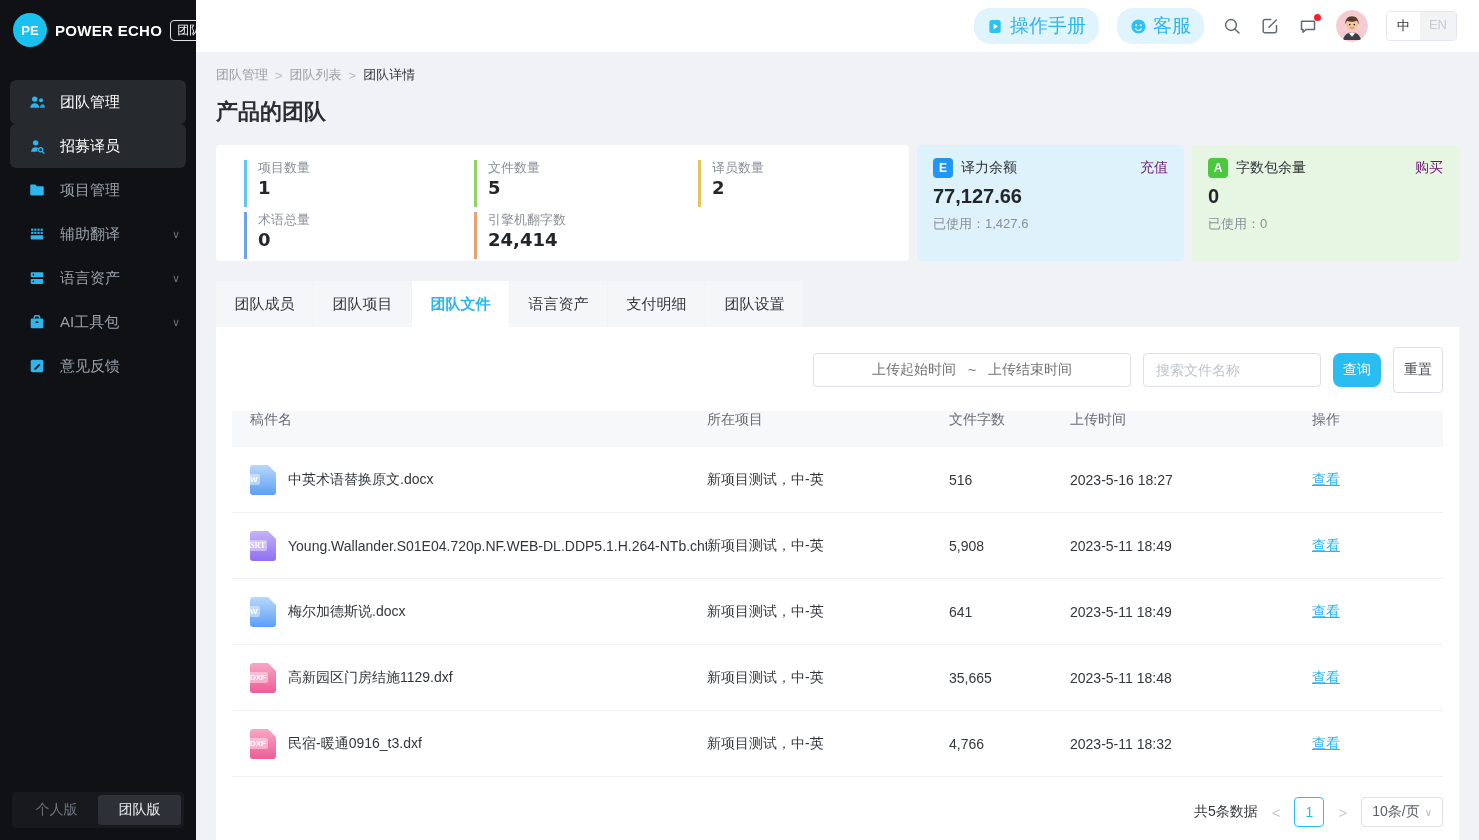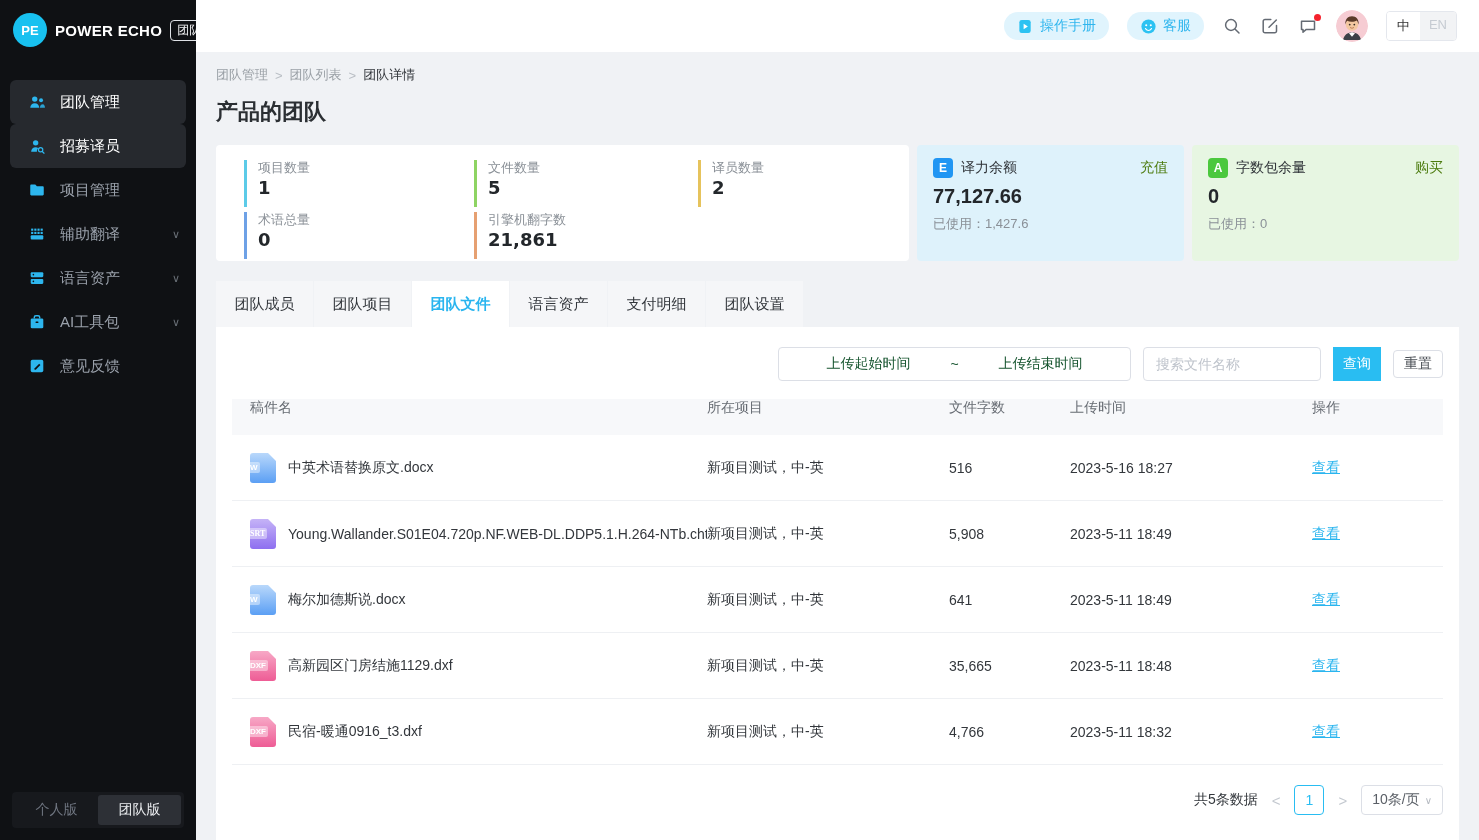--- a/index.html
+++ b/index.html
@@ -21,21 +21,21 @@
   .side-item.hl{background:#26292e;color:#fff}
   .side-item .s-icon{width:18px;height:18px;color:#2db6ee;flex:0 0 18px}
   .side-item .s-icon svg{width:18px;height:18px;display:block;fill:currentColor}
   .side-item .chev{margin-left:auto;color:#6a7077;font-size:11px}
   .side-footer{margin:12px;background:#17191d;border-radius:4px;display:flex;height:36px;padding:3px;box-sizing:border-box}
   .sf-seg{flex:1;display:flex;align-items:center;justify-content:center;font-size:14px;color:#6f7580;border-radius:3px;cursor:pointer}
   .sf-seg.active{background:#2d3036;color:#eceef1}
   
   .main{flex:1;display:flex;flex-direction:column;min-width:0}
   .topbar{height:52px;background:#fff;display:flex;align-items:center;justify-content:flex-end;gap:18px;padding:0 22px;flex:0 0 52px}
-  .pill{display:flex;align-items:center;gap:6px;background:#e0f4fd;color:#30b6ee;font-size:14px;
+  .pill{display:flex;align-items:center;gap:6px;background:#e0f4fd;color:#30b6ee;font-size:19px;
     padding:5px 13px;border-radius:16px;cursor:pointer;white-space:nowrap}
   .pill .p-ico{width:17px;height:17px}
   .top-icon{width:20px;height:20px;color:#646a73;position:relative;cursor:pointer}
   .top-icon svg{width:20px;height:20px;display:block}
   .red-dot{position:absolute;top:-2px;right:-3px;width:7px;height:7px;border-radius:50%;background:#f5222d}
   .avatar{width:32px;height:32px;border-radius:50%;overflow:hidden;cursor:pointer}
   .lang{display:flex;border:1px solid #e4e7ed;border-radius:4px;overflow:hidden;font-size:13px;cursor:pointer}
   .lang .zh{background:#fff;color:#333;padding:5px 10px}
   .lang .en{background:#f2f3f5;color:#c6cbd2;padding:5px 9px}
   .content{flex:1;padding:14px 20px 0;display:flex;flex-direction:column;min-height:0}
@@ -49,38 +49,38 @@
     display:grid;grid-template-columns:230px 224px auto;grid-auto-rows:47px;row-gap:5px}
   .stat{border-left:3px solid #ccc;padding-left:11px}
   .stat-label{font-size:13px;color:#8a9097;line-height:1.25}
   .stat-value{font-size:18px;font-weight:700;color:#23272b;margin-top:1px;font-family:"DejaVu Sans",sans-serif}
   .bal-card{flex:0 0 267px;height:116px;border-radius:4px;padding:13px 16px;box-sizing:border-box}
   .bal-blue{background:#def2fb}
   .bal-green{background:#e7f6e2}
   .bal-head{display:flex;align-items:center;gap:8px;font-size:14px;color:#2f3338}
   .bal-ico{width:20px;height:20px;border-radius:4px;color:#fff;font-weight:700;font-size:12px;
     display:flex;align-items:center;justify-content:center;flex:0 0 20px}
-  .bal-action{margin-left:auto;color:#4d7c0f;cursor:pointer;font-size:14px}
+  .bal-action{margin-left:auto;color:#701a75;cursor:pointer;font-size:14px}
   .bal-value{font-size:20px;font-weight:700;color:#23272b;margin-top:7px;font-family:Liberation Sans, sans-serif}
   .bal-used{font-size:13px;color:#8a9097;margin-top:7px}
   
   .tabs{display:flex;margin-top:20px}
   .tab{width:97px;height:46px;display:flex;align-items:center;justify-content:center;background:#f5f6f8;
     color:#33373c;font-size:15px;margin-right:1px;cursor:pointer}
   .tab.active{background:#fff;color:#2ab5ef;font-weight:700}
   .panel{background:#fff;flex:1;padding:20px 16px 0;box-sizing:border-box;min-height:0}
   .filter-row{display:flex;justify-content:flex-end;gap:12px;align-items:center}
-  .date-range{width:353px;height:34px;border:1px solid #dcdfe6;border-radius:4px;display:flex;align-items:center;
-    justify-content:center;gap:40px;color:#14532d;font-size:14px;box-sizing:border-box;background:#fff;cursor:text}
+  .date-range{width:318px;height:34px;border:1px solid #dcdfe6;border-radius:4px;display:flex;align-items:center;
+    justify-content:center;gap:12px;color:#737373;font-size:14px;box-sizing:border-box;background:#fff;cursor:text}
   .search-input{width:178px;height:34px;border:1px solid #dcdfe6;border-radius:4px;padding:0 12px;font-size:14px;
     box-sizing:border-box;outline:none;color:#333;font-family:inherit}
   .search-input::placeholder{color:#bfc4cc}
-  .btn-query{min-width:42px;height:34px;background:#29bdf2;color:#fff;border:none;border-radius:0;font-size:14px;
+  .btn-query{min-width:42px;height:34px;background:#29bdf2;color:#fff;border:none;border-radius:8px;font-size:14px;
     cursor:pointer;font-family:inherit;padding:0 10px}
-  .btn-reset{min-width:42px;height:28px;background:#fff;color:#4a4f55;border:1px solid #dcdfe6;border-radius:4px;
+  .btn-reset{min-width:42px;height:46px;background:#fff;color:#4a4f55;border:1px solid #dcdfe6;border-radius:4px;
     font-size:14px;cursor:pointer;font-family:inherit;padding:0 10px}
   .table{margin-top:18px}
   .thead{display:flex;height:36px;align-items:flex-start;background:#f7f8fa;color:#676c73;font-size:14px}
   .trow{display:flex;height:65px;align-items:center;border-bottom:1px solid #eef0f3;font-size:14px;color:#33373c}
   .col-name{flex:0 0 475px;padding-left:18px;box-sizing:border-box;display:flex;align-items:center;gap:12px;
     overflow:hidden;white-space:nowrap}
   .col-project{flex:0 0 242px;white-space:nowrap}
   .col-words{flex:0 0 121px}
   .col-time{flex:0 0 242px}
   .col-action{flex:1}
@@ -273,21 +273,21 @@
           <div class="stat" style="border-left-color: rgb(230, 195, 92);">
             <div class="stat-label">译员数量</div>
             <div class="stat-value">2</div>
           </div>
           <div class="stat" style="border-left-color: rgb(110, 161, 230);">
             <div class="stat-label">术语总量</div>
             <div class="stat-value">0</div>
           </div>
           <div class="stat" style="border-left-color: rgb(230, 160, 113);">
             <div class="stat-label">引擎机翻字数</div>
-            <div class="stat-value">21,861</div>
+            <div class="stat-value">24,414</div>
           </div>
         </div>
 
       <div class="bal-card bal-blue">
         <div class="bal-head">
           <span class="bal-ico" style="background: rgb(33, 150, 243);">E</span>
           <span>译力余额</span>
           <span class="bal-action">充值</span>
         </div>
         <div class="bal-value">77,127.66</div>

